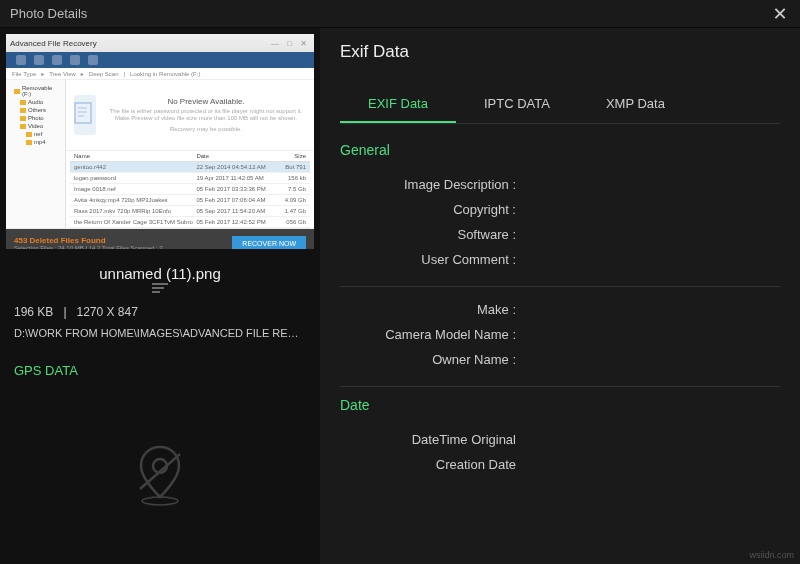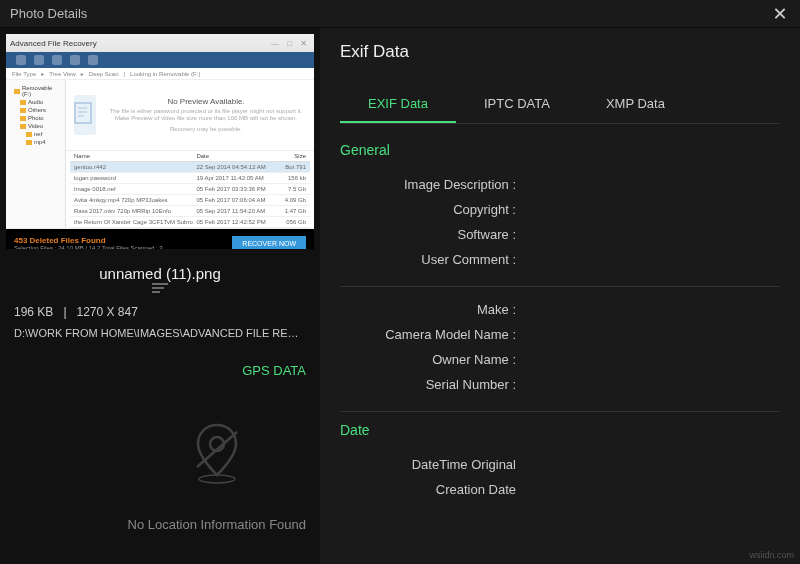--- a/index.html
+++ b/index.html
@@ -101,21 +101,21 @@
     .thumb-preview-text { font-size: 8px; color: #555; text-align:center;}
     .thumb-preview-text .sub { font-size: 6px; color: #aaa; line-height:1.2; margin-top:2px;}
     .thumb-table { font-size: 6px; color: #666; padding: 0 4px; }
     .thumb-table-row { display: flex; padding: 2px 4px; border-bottom: 1px solid #f0f0f0; }
     .thumb-table-row.selected { background: #d8e8f5; }
     .thumb-table-row span:nth-child(1) { flex: 2; overflow:hidden;}
     .thumb-table-row span:nth-child(2) { flex: 1.3; overflow:hidden;}
     .thumb-table-row span:nth-child(3) { width: 30px; text-align:right;}
     .thumb-footer {
       height: 30px;
-      background: #000000;
+      background: #404040;
       border-top: 1px solid #eee;
       display: flex;
       align-items: center;
       justify-content: space-between;
       padding: 0 8px;
       font-size: 8px;
     }
     .thumb-footer-left { color: #e67e22; font-weight: bold; }
     .thumb-footer-sub { font-size: 6px; color: #999; font-weight:normal;}
     .thumb-recover-btn { background: #3498db; color: #fff; padding: 4px 10px; font-size: 7px; }
@@ -128,21 +128,20 @@
     .file-name { font-size: 15px; color: #eee; }
     .more-icon { color: #888; cursor: pointer; }
     .file-meta { font-size: 12px; color: #ccc; margin-bottom: 8px; }
     .file-path { font-size: 11px; color: #ccc; overflow: hidden; text-overflow: ellipsis; white-space: nowrap; }
     
     .gps-section {
       padding: 14px;
       flex: 1;
       display: flex;
       flex-direction: column;
-      align-items: flex-end;
     }
     .gps-title { color: #4ade80; font-size: 13px; margin-bottom: 20px; }
     .gps-content {
       flex: 1;
       display: flex;
       flex-direction: column;
       align-items: center;
       justify-content: center;
       gap: 30px;
     }
@@ -320,21 +319,20 @@
 
     <div class="gps-section">
       <div class="gps-title">GPS DATA</div>
       <div class="gps-content">
         <svg class="location-icon" viewBox="0 0 70 70">
           <path d="M35 8 C24 8 16 16 16 27 C16 40 35 58 35 58 C35 58 54 40 54 27 C54 16 46 8 35 8 Z" fill="none" stroke="#888" stroke-width="2.5"></path>
           <circle cx="35" cy="27" r="7" fill="none" stroke="#888" stroke-width="2.5"></circle>
           <line x1="15" y1="50" x2="55" y2="15" stroke="#888" stroke-width="2.5"></line>
           <ellipse cx="35" cy="62" rx="18" ry="4" fill="none" stroke="#888" stroke-width="1.5"></ellipse>
         </svg>
-        <div class="no-location">No Location Information Found</div>
       </div>
     </div>
   </div>
 
   <div class="right-panel">
     <div class="exif-title">Exif Data</div>
     <div class="tabs">
       <div class="tab active">EXIF Data</div>
       <div class="tab">IPTC DATA</div>
       <div class="tab">XMP Data</div>
@@ -364,24 +362,20 @@
       <div class="field-value"></div>
     </div>
     <div class="field-row">
       <div class="field-label">Camera Model Name :</div>
       <div class="field-value"></div>
     </div>
     <div class="field-row">
       <div class="field-label">Owner Name :</div>
       <div class="field-value"></div>
     </div>
-    <div class="field-row">
-      <div class="field-label">Serial Number :</div>
-      <div class="field-value"></div>
-    </div>
 
     <div class="section-divider"></div>
     <div class="section-title">Date</div>
     <div class="field-row">
       <div class="field-label">DateTime Original</div>
       <div class="field-value"></div>
     </div>
     <div class="field-row">
       <div class="field-label">Creation Date</div>
       <div class="field-value"></div>

